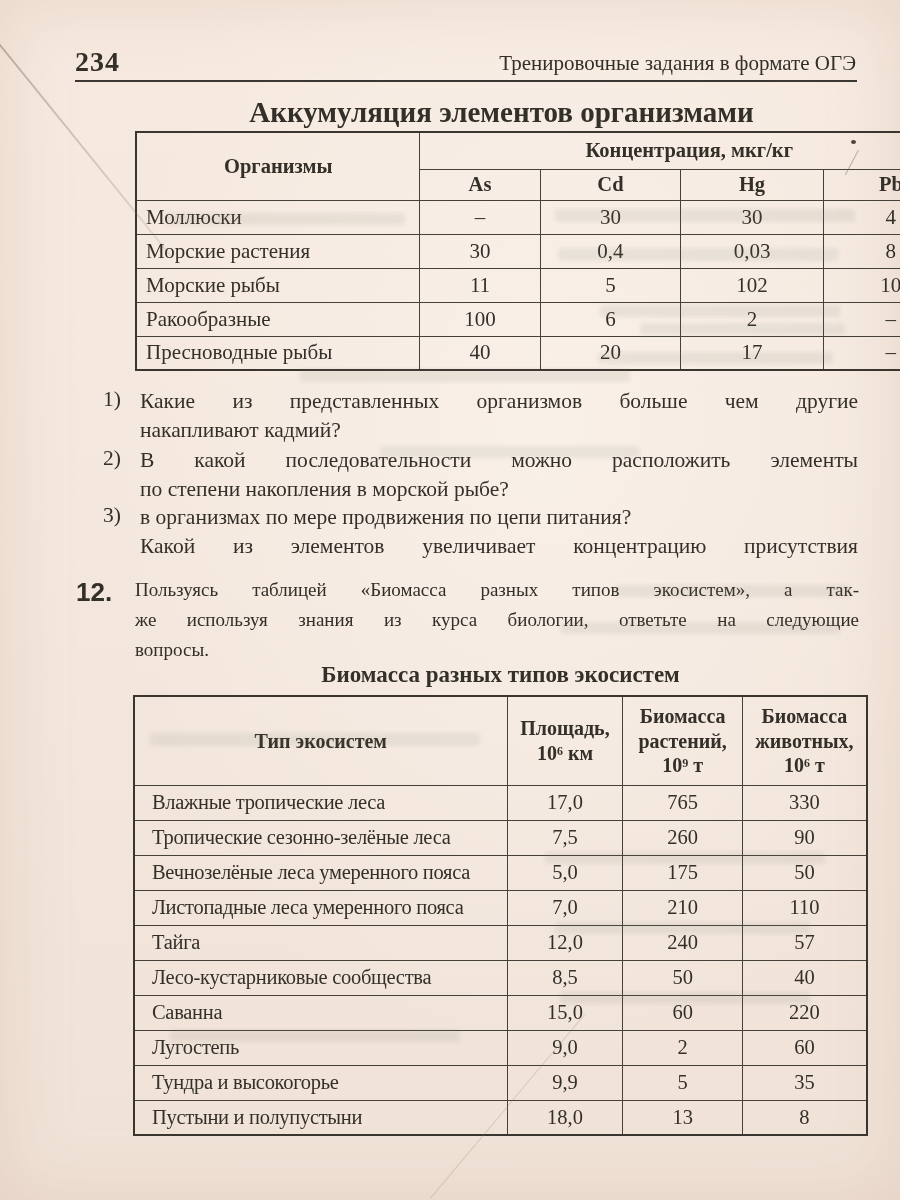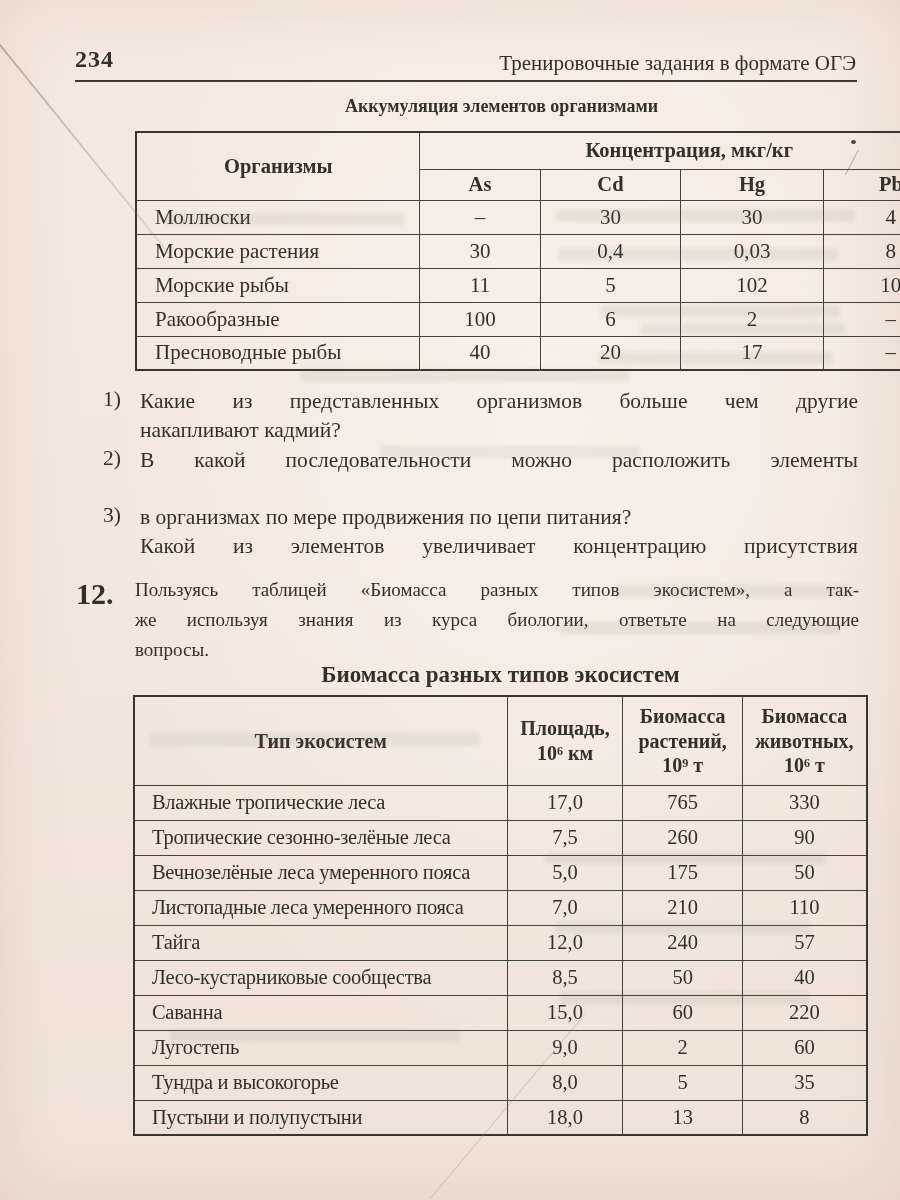--- a/index.html
+++ b/index.html
@@ -8,45 +8,45 @@
     width:900px;height:1200px;
     background:
       radial-gradient(ellipse at 60% 35%, rgba(255,250,244,0.45), rgba(255,250,244,0) 60%),
       linear-gradient(180deg,#f6e9df 0%,#f4e7dd 45%,#f0e2d7 100%);
     box-shadow: inset 0 0 70px rgba(196,164,144,0.28);
     overflow:hidden;
     font-family:"Liberation Serif","DejaVu Serif",serif;
     color:#332f29;
   }
   
-  .page-number{position:absolute;left:75px;top:46px;font-size:24px;font-weight:bold;letter-spacing:1px;}
+  .page-number{position:absolute;left:75px;top:46px;font-size:28px;font-weight:bold;letter-spacing:1px;}
   .header-title{position:absolute;right:44px;top:51px;font-size:21px;}
   .header-rule{position:absolute;left:75px;top:80px;width:782px;height:2px;background:#3b3732;}
   
-  .t1-title{position:absolute;left:135px;top:96px;width:733px;text-align:center;font-size:18px;font-weight:bold;}
+  .t1-title{position:absolute;left:135px;top:96px;width:733px;text-align:center;font-size:29px;font-weight:bold;}
   table{border-collapse:collapse;table-layout:fixed;}
   .t1{position:absolute;left:135px;top:131px;width:825px;}
   .t1 th,.t1 td{border:1.7px solid #45403a;padding:0;}
   .t1{border:2.4px solid #3a352f;}
   .t1 .hrow-a{height:37px;}
   .t1 .hrow-b{height:31px;}
   .t1 tbody tr{height:34px;}
   .t1 th{font-size:20.5px;font-weight:bold;text-align:center;}
   .t1 td{font-size:21px;text-align:center;}
-  .t1 td.org{text-align:left;padding-left:18px;}
+  .t1 td.org{text-align:left;padding-left:9px;}
   
   .question{position:absolute;left:103px;width:755px;}
   .q1{top:387px;} .q2{top:446px;} .q3{top:503px;}
   .q-row{display:flex;}
   .q-num{width:37px;flex:0 0 37px;font-size:21.5px;}
   .q-body{flex:1;font-size:21.5px;line-height:29px;}
   .q-line{text-align:justify;text-align-last:justify;}
   .q-line.last{text-align:justify;text-align-last:auto;}
   
-  .task-num{position:absolute;left:76px;top:577px;font-size:30px;font-weight:bold;font-family:Liberation Serif, serif;text-align:right;}
+  .task-num{position:absolute;left:76px;top:577px;font-size:26px;font-weight:bold;font-family:Liberation Sans, sans-serif;text-align:right;}
   .task-body{position:absolute;left:135px;top:575px;width:724px;font-size:19px;line-height:30px;}
   
   .t2-title{position:absolute;left:133px;top:662px;width:735px;text-align:center;font-size:23px;font-weight:bold;}
   .t2{position:absolute;left:133px;top:695px;width:735px;border:2.4px solid #3a352f;}
   .t2 th,.t2 td{border:1.7px solid #45403a;padding:0;}
   .t2 thead tr{height:89px;}
   .t2 tbody tr{height:35px;}
   .t2 th{font-size:20px;font-weight:bold;text-align:center;white-space:pre-line;line-height:1.22;}
   .t2 td{font-size:20.5px;text-align:center;}
   .t2 td.eco{text-align:left;padding-left:17px;letter-spacing:-0.3px;}
@@ -136,20 +136,21 @@
     <div class="q-num">1)</div>
     <div class="q-body">
       <div class="q-line">Какие из представленных организмов больше чем другие</div>
       <div class="q-line last">накапливают кадмий?</div>
     </div>
   </div>
   <div class="question q2 q-row">
     <div class="q-num">2)</div>
     <div class="q-body">
       <div class="q-line">В какой последовательности можно расположить элементы</div>
+      <div class="q-line last">по степени накопления в морской рыбе?</div>
     </div>
   </div>
   <div class="question q3 q-row">
     <div class="q-num">3)</div>
     <div class="q-body">
       <div class="q-line last">в организмах по мере продвижения по цепи питания?</div>
       <div class="q-line">Какой из элементов увеличивает концентрацию присутствия</div>
     </div>
   </div>
 
@@ -226,21 +227,21 @@
         <td>220</td>
       </tr>
       <tr>
         <td class="eco">Лугостепь</td>
         <td>9,0</td>
         <td>2</td>
         <td>60</td>
       </tr>
       <tr>
         <td class="eco">Тундра и высокогорье</td>
-        <td>8,0</td>
+        <td>9,9</td>
         <td>5</td>
         <td>35</td>
       </tr>
       <tr>
         <td class="eco">Пустыни и полупустыни</td>
         <td>18,0</td>
         <td>13</td>
         <td>8</td>
       </tr>
     </tbody>

